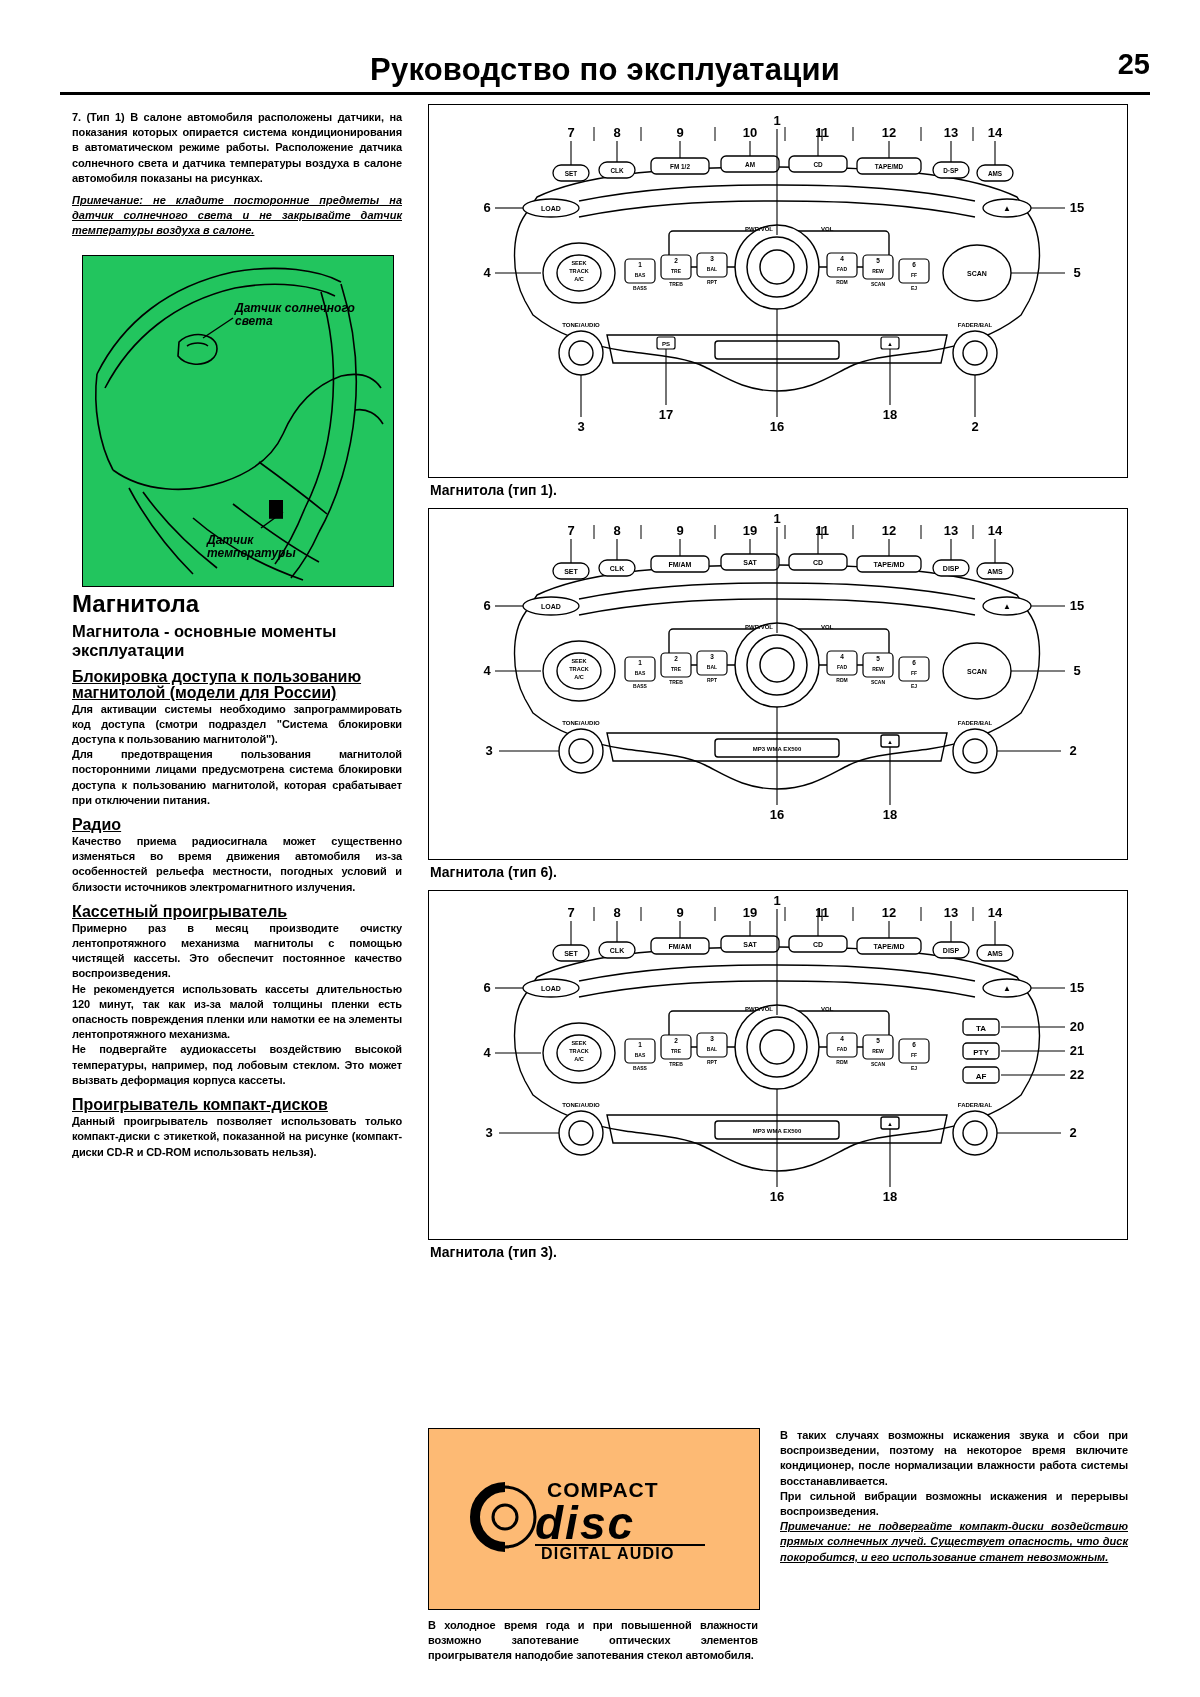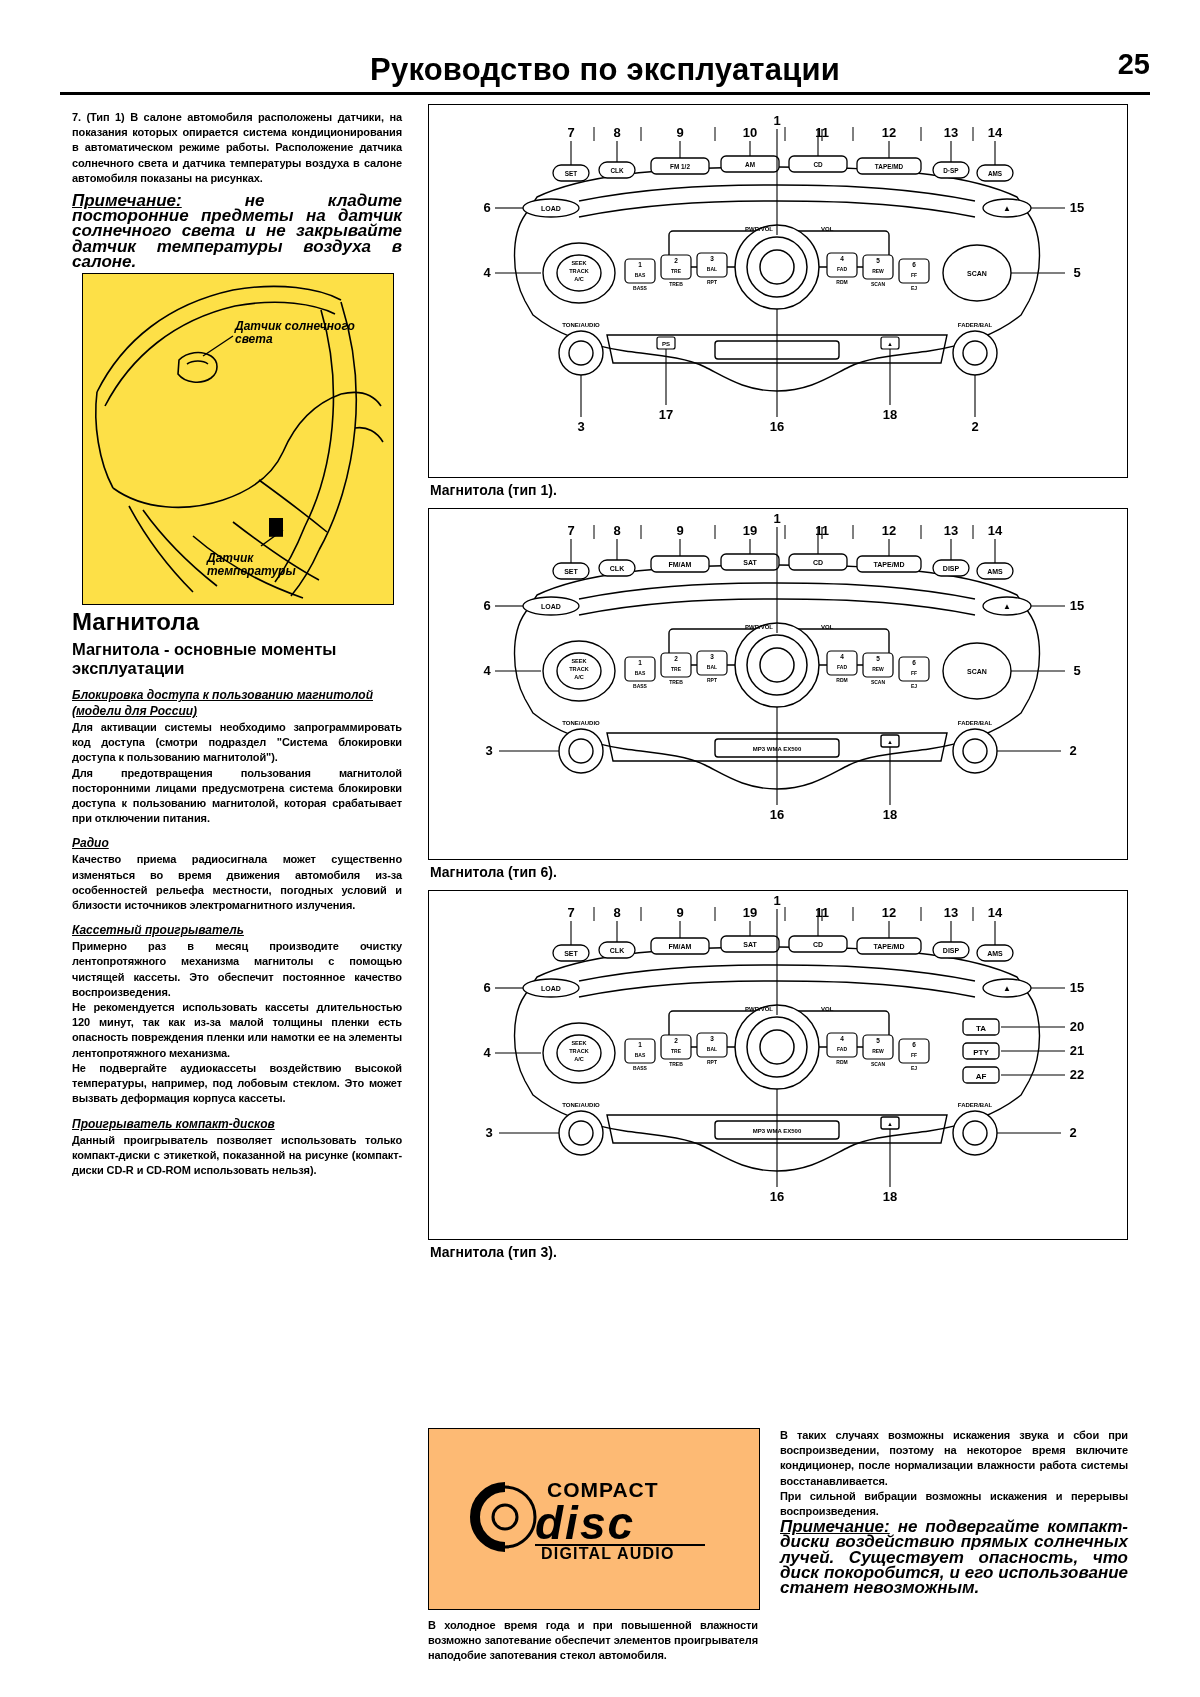--- a/index.html
+++ b/index.html
@@ -44,32 +44,32 @@
     font-weight:bold;
     letter-spacing:-0.1px;
   }
   .h-main{
     font-size:24px;font-weight:bold;margin:3px 0 4px 0;
   }
   .h-sub{
     font-size:16.5px;font-weight:bold;line-height:19px;margin:2px 0 6px 0;
   }
   .h-ital-u{
-    font-size:12px;font-weight:bold;font-style:italic;line-height:16px;margin:9px 0 1px 0;
+    font-size:16px;font-weight:bold;line-height:16px;margin:9px 0 1px 0;
     text-decoration:underline;
   }
   .note{
-    font-size:17px;line-height:15.2px;font-weight:bold;font-style:italic;text-align:justify;
+    font-size:11px;line-height:15.2px;font-weight:bold;font-style:italic;text-align:justify;text-decoration:underline;
   }
   .note .lead{text-decoration:underline;}
   .gap{height:7px;}
   
   .illus-sensors{
-    position:relative;margin:4px 0 0 10px;width:310px;height:330px;
-    border:1.5px solid #000;background:#fde047;
+    position:relative;margin:16px 0 0 10px;width:310px;height:330px;
+    border:1.5px solid #000;background:#22c55e;
   }
   .illus-sensors svg{display:block;}
   .lbl{
     font-size:12px;font-weight:bold;font-style:italic;
   }
   
   .fig-box{
     border:1.5px solid #000;background:#fff;position:relative;
     margin-bottom:4px;
   }
@@ -712,21 +712,21 @@
         <text x="78" y="24" font-size="21" font-weight="bold" letter-spacing="1">COMPACT</text>
         <text x="66" y="66" font-size="46" font-weight="bold" font-style="italic" letter-spacing="2">disc</text>
         <text x="72" y="86" font-size="16" font-weight="bold" letter-spacing="1.2">DIGITAL AUDIO</text>
         <g stroke="#000" stroke-width="2" fill="none">
           <path d="M66,72 L236,72"></path>
         </g>
       </svg>
     </div>
 
     <div class="bottom-col-left">
-      <p class="body-text">В холодное время года и при повышенной влажности возможно запотевание обеспечит элементов проигрывателя наподобие запотевания стекол автомобиля.</p>
+      <p class="body-text">В холодное время года и при повышенной влажности возможно запотевание оптических элементов проигрывателя наподобие запотевания стекол автомобиля.</p>
     </div>
 
     <div class="bottom-col-right">
       <p class="body-text">В таких случаях возможны искажения звука и сбои при воспроизведении, поэтому на некоторое время включите кондиционер, после нормализации влажности работа системы восстанавливается.</p>
       <p class="body-text">При сильной вибрации возможны искажения и перерывы воспроизведения.</p>
       <p class="note">
         <span class="lead">Примечание:</span><span> не подвергайте компакт-диски воздействию прямых солнечных лучей. Существует опасность, что диск покоробится, и его использование станет невозможным.</span>
       </p>
     </div>
   </div>

